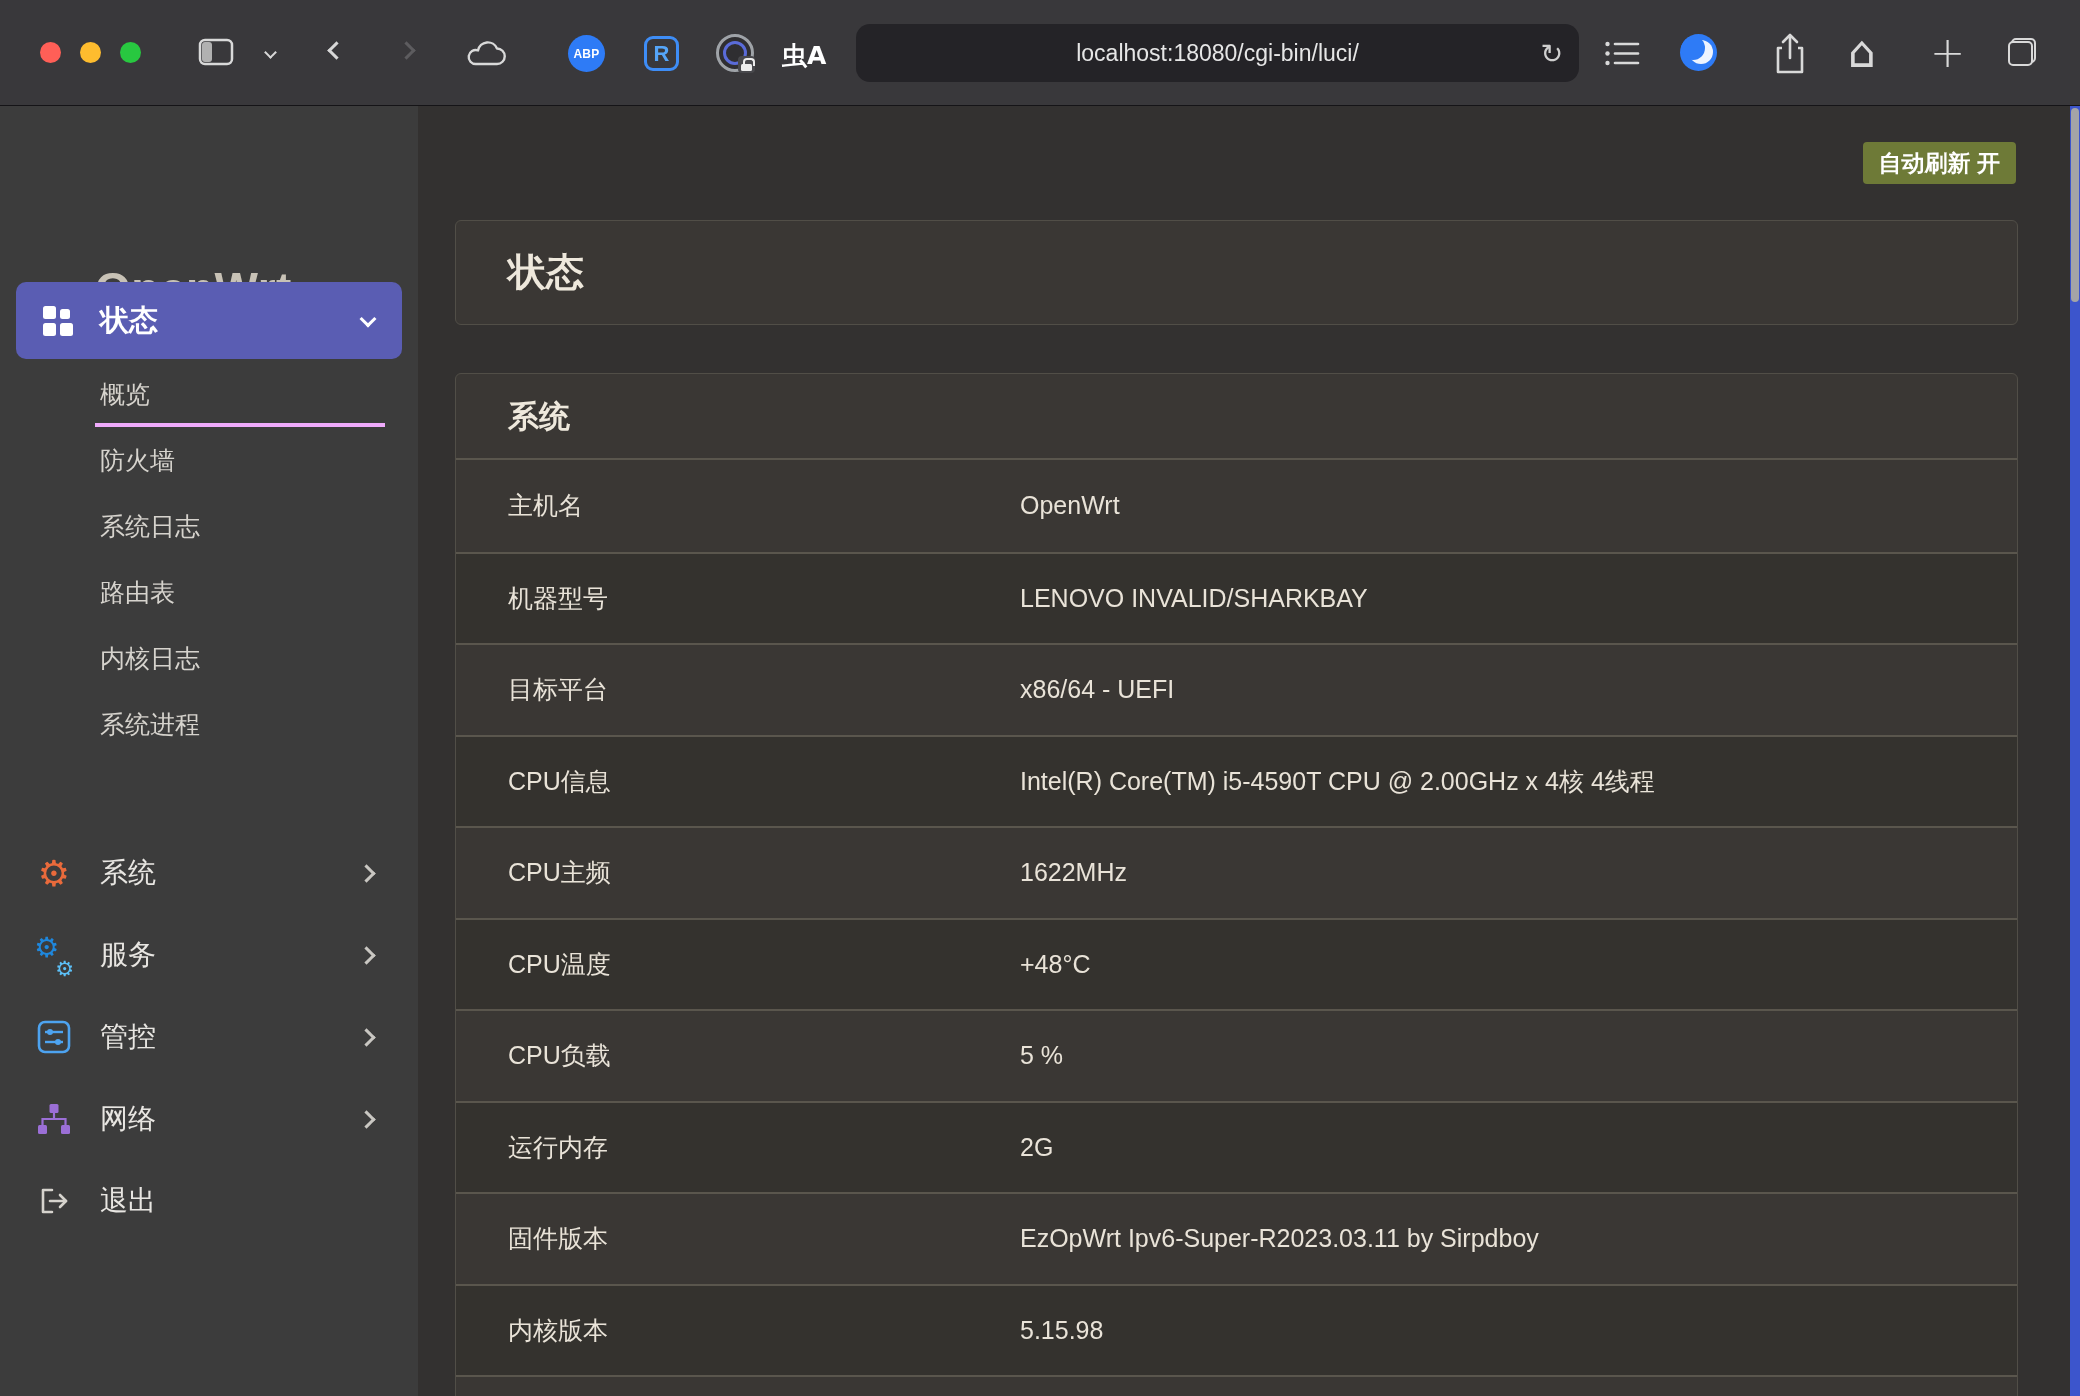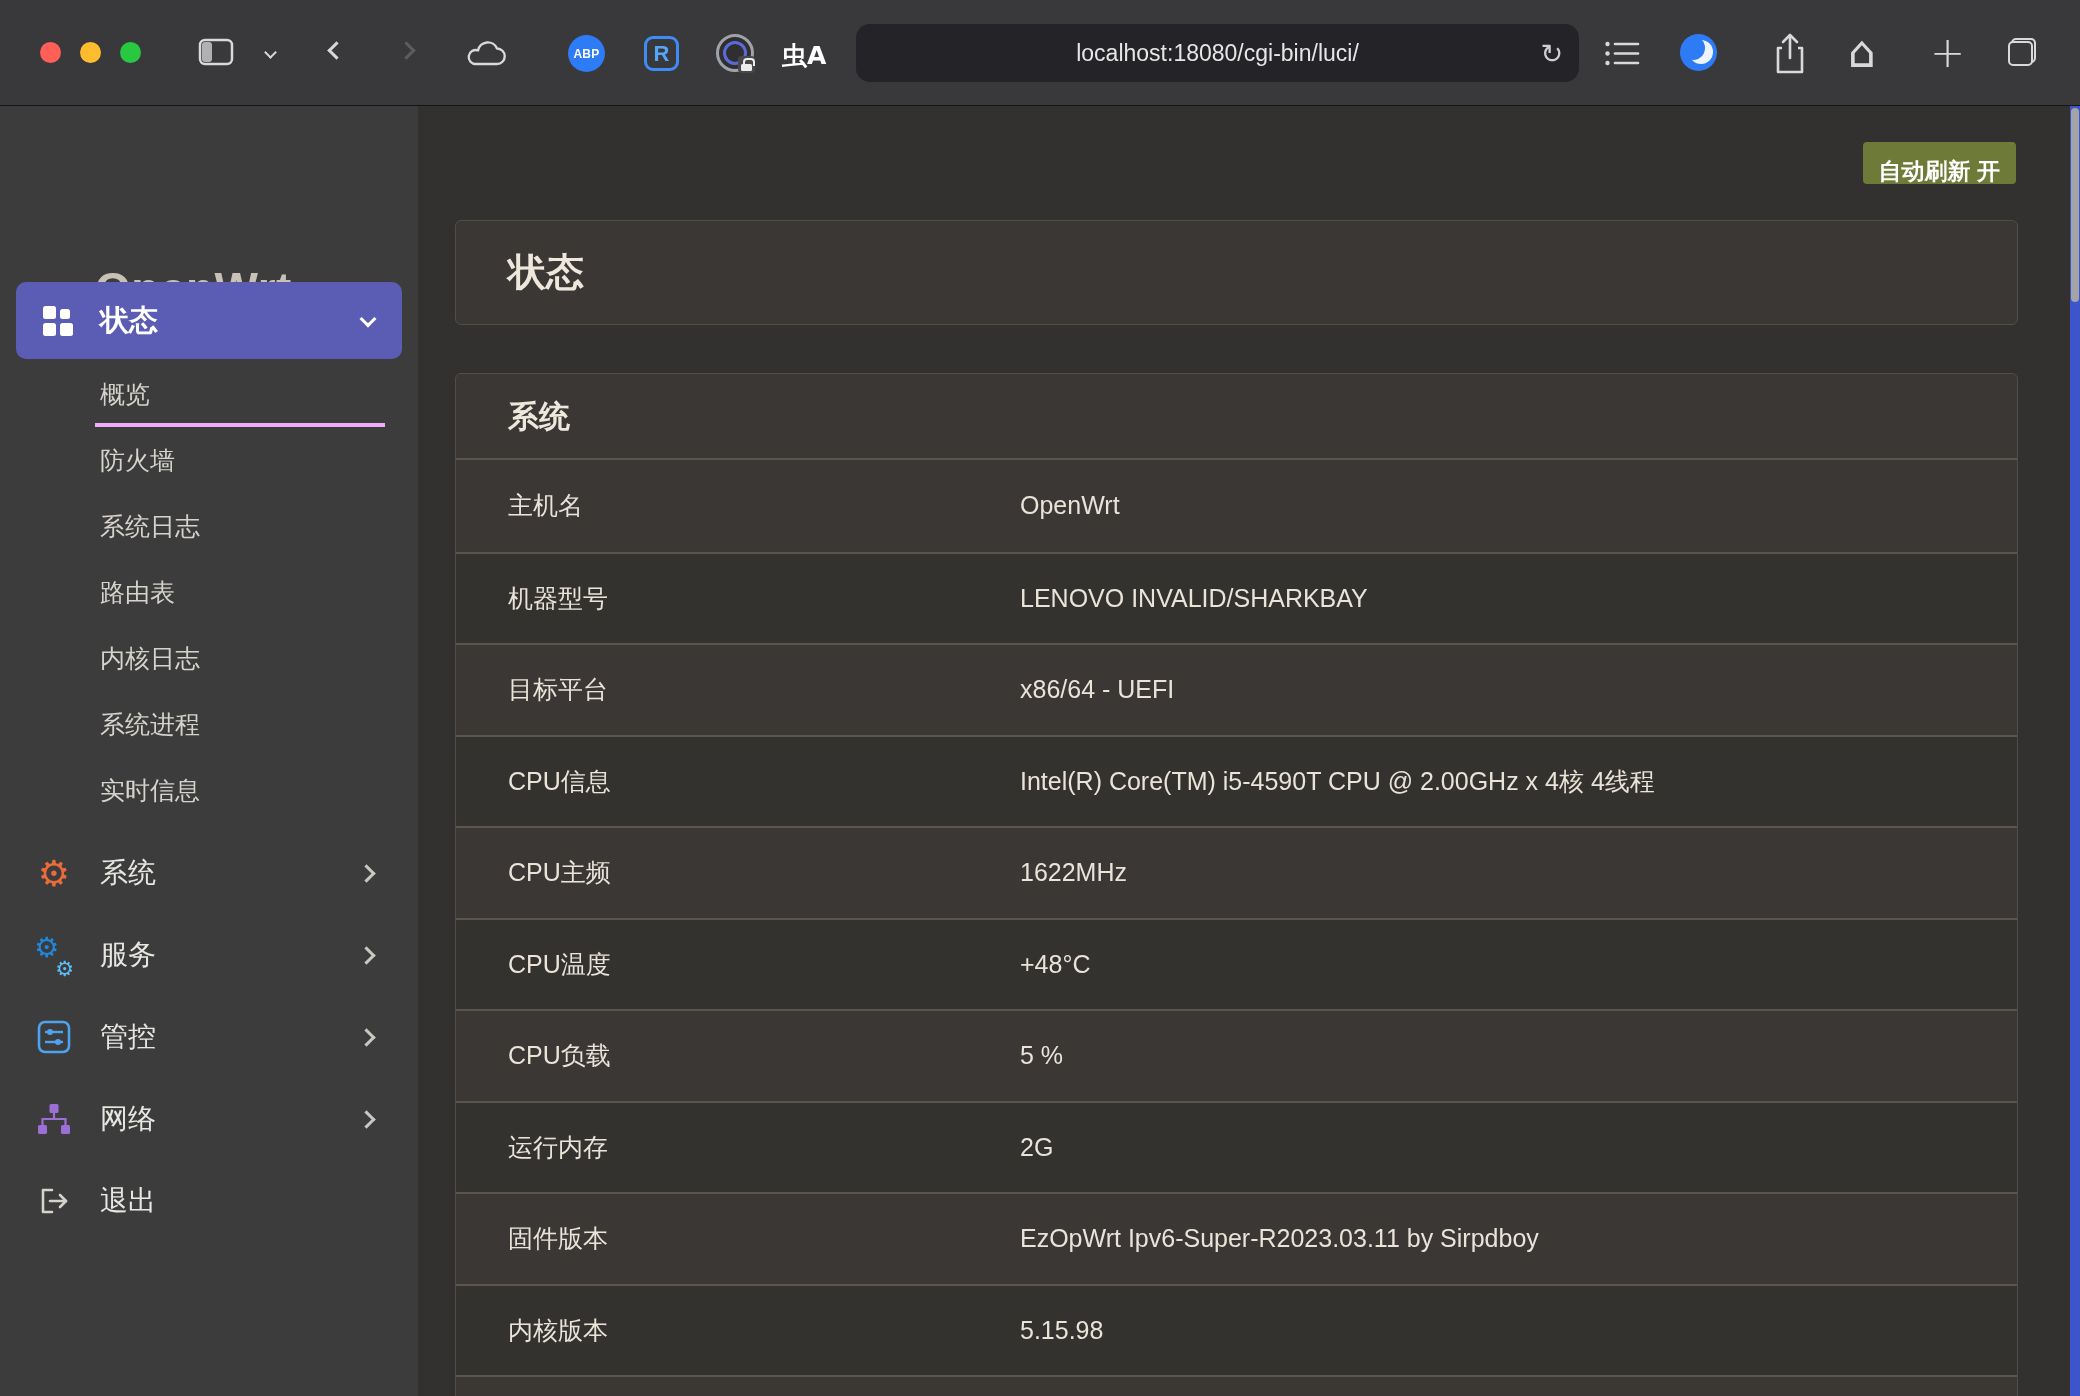--- a/index.html
+++ b/index.html
@@ -83,21 +83,21 @@
   .group-item .lbl { position:absolute; left:100px; font-size:28px; color:#e8e6e2; }
   .group-item .chev { position:absolute; left:360px; border-color:#c9c7c2; border-width:3px; }
   .gear-o { color:#e96a3b; font-size:36px; font-family:"DejaVu Sans",sans-serif; }
   .gears { position:relative; width:40px; height:40px; font-family:"DejaVu Sans",sans-serif; }
   .gears .g1 { position:absolute; left:0; top:-4px; font-size:28px; color:#1f87dc; }
   .gears .g2 { position:absolute; right:0; bottom:-6px; font-size:21px; color:#5cc0f8; }
 
   
   .content { position:absolute; left:418px; top:106px; right:0; bottom:0;
     background:#333130; color:#e9e3d8; }
-  .autorefresh { position:absolute; top:36px; right:64px; height:42px; padding:8px 16px;
+  .autorefresh { position:absolute; top:36px; right:64px; height:42px; padding:0 16px;
     background:var(--olive,#6e7a37); color:#fff; font-size:23px; font-weight:bold;
     line-height:42px; border-radius:4px; }
   .card { position:absolute; left:37px; width:1563px; background:#3a3734;
     border:1px solid #514e47; border-radius:6px; }
   .title-card { top:114px; height:105px; display:flex; align-items:center;
     padding-left:52px; font-size:38px; font-weight:bold; color:#eee8dc; }
   .sys-card { top:267px; height:1100px; overflow:hidden; }
   .sys-header { height:86px; line-height:86px; padding-left:52px; font-size:31px;
     font-weight:bold; color:#eee8dc; border-bottom:2px solid #5a564d; }
   .row { display:flex; height:91.5px; align-items:center; font-size:25px; }
@@ -208,21 +208,20 @@
       <span class="chev down"></span>
     </div>
 
     <div class="submenu">
       <div class="submenu-item current">概览</div>
       <div class="submenu-item">防火墙</div>
       <div class="submenu-item">系统日志</div>
       <div class="submenu-item">路由表</div>
       <div class="submenu-item">内核日志</div>
       <div class="submenu-item">系统进程</div>
-      <div class="submenu-item">实时信息</div>
     </div>
 
     <div class="groups">
       <div class="group-item">
         <span class="gicon gear-o">⚙</span>
         <span class="lbl">系统</span>
         <span class="chev right"></span>
       </div>
       <div class="group-item">
         <span class="gicon">

